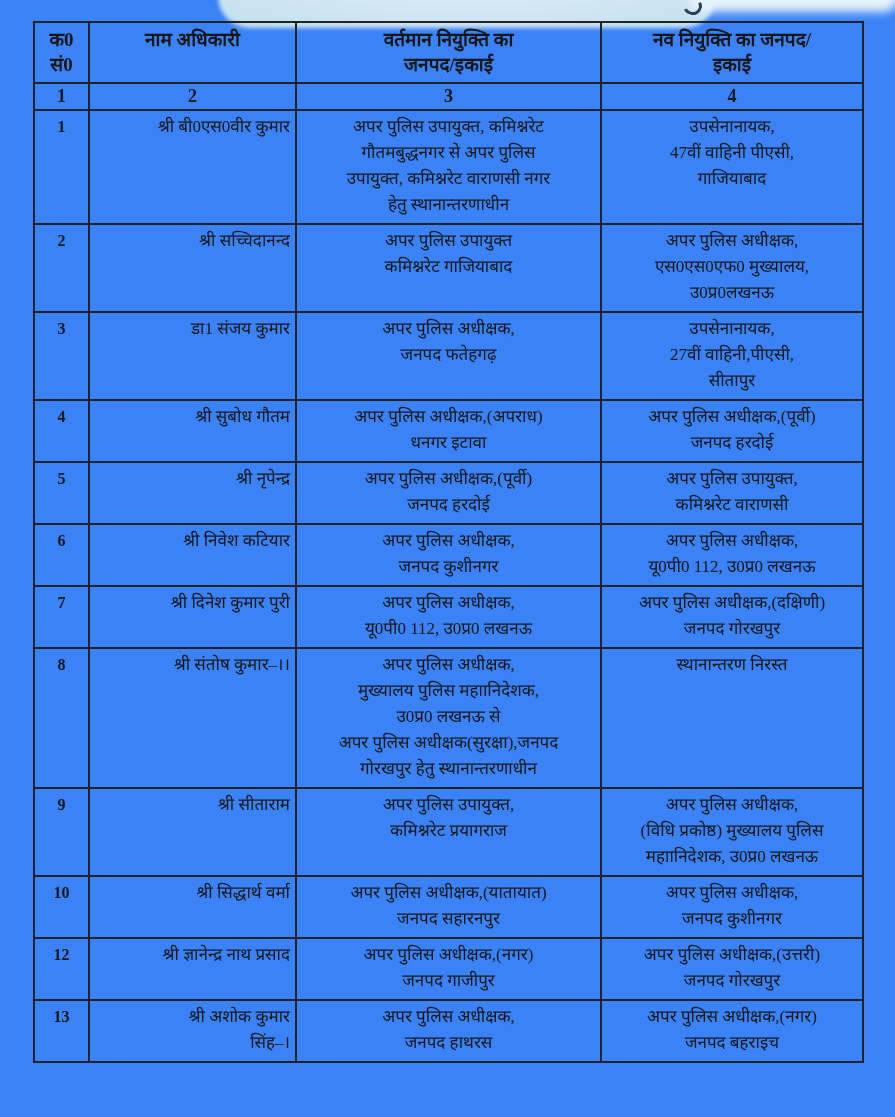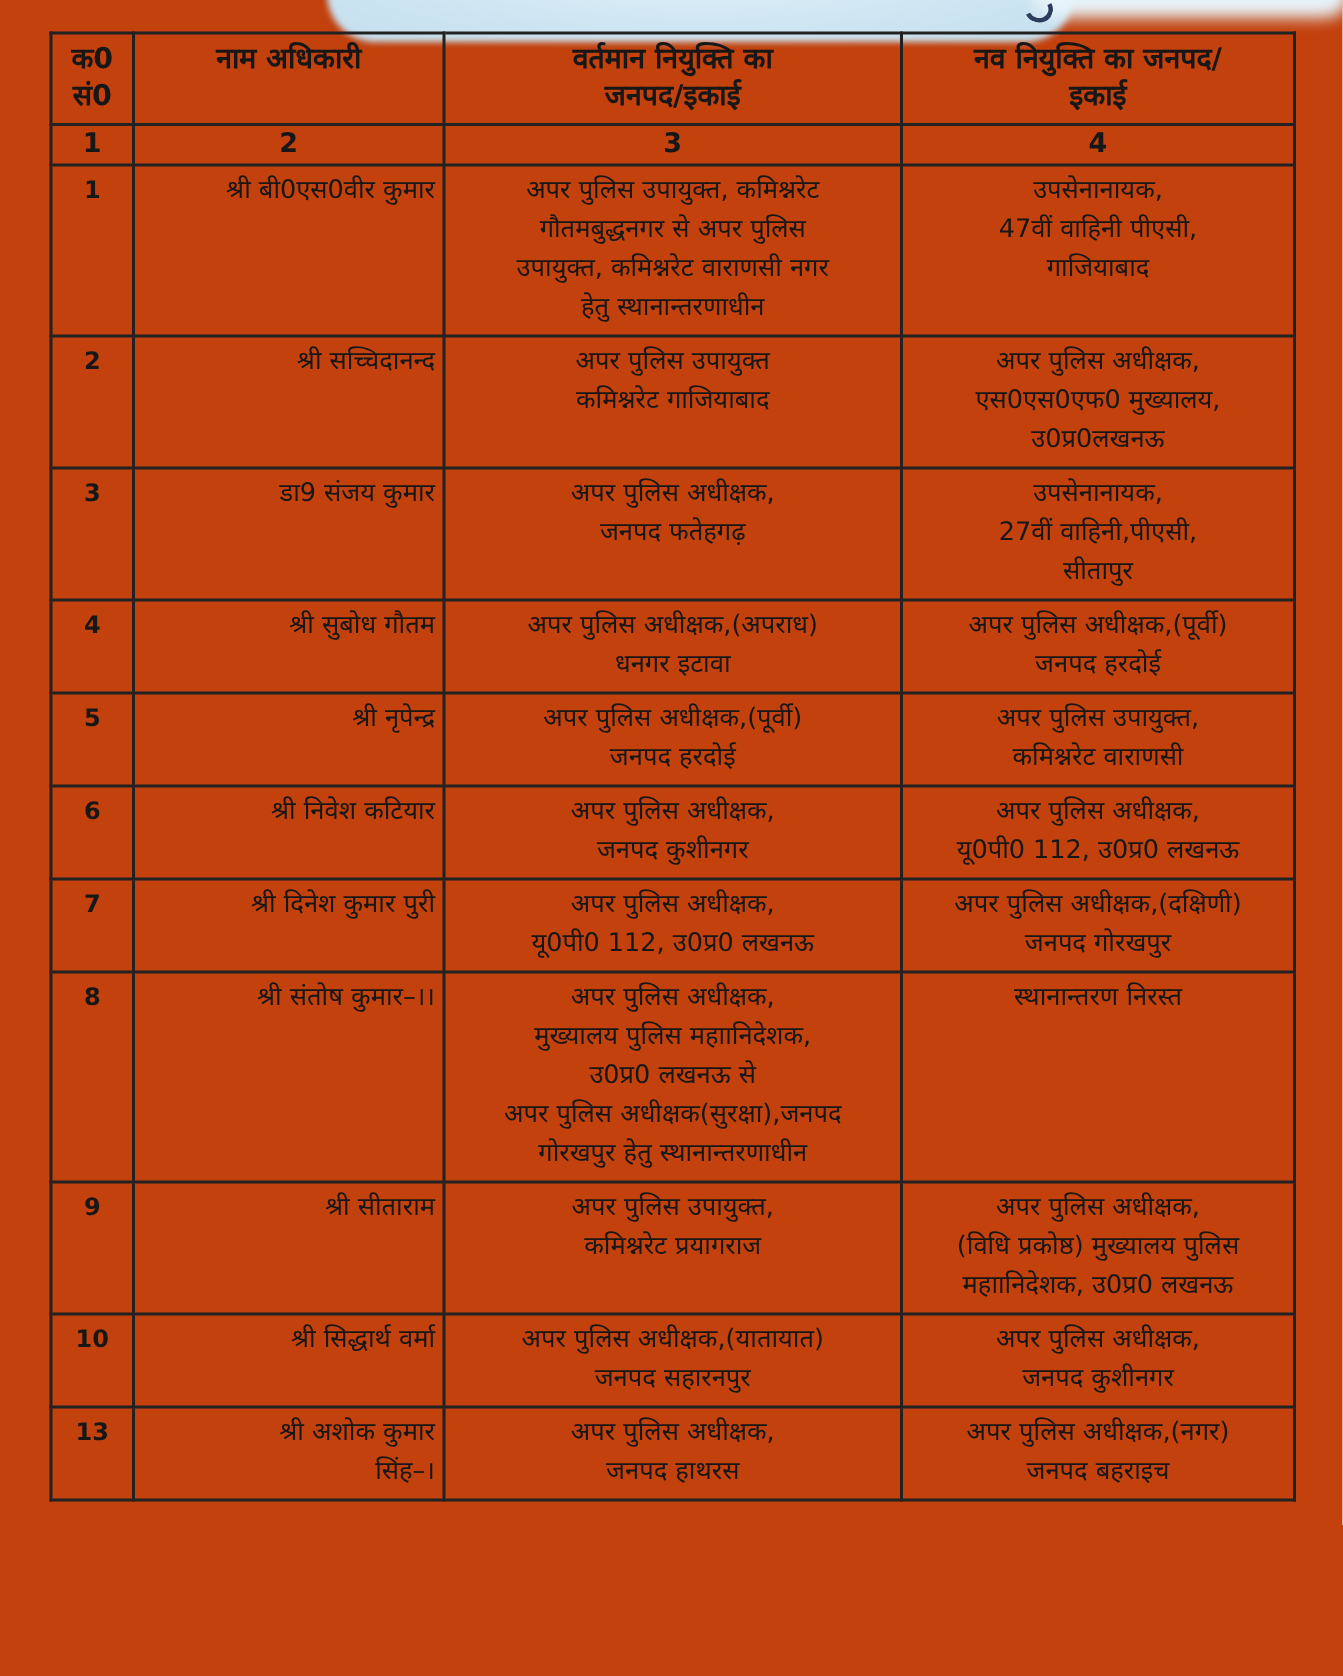--- a/index.html
+++ b/index.html
@@ -9,21 +9,22 @@
     height: 1117px;
     background: #ffffff;
     overflow: hidden;
     font-family: "DejaVu Sans", "Liberation Sans", sans-serif;
     color: #171717;
   }
   .page {
     position: relative;
     width: 895px;
     height: 1117px;
-    background: #c2410c;
+    background: #3b82f6;
+    font-family: Liberation Serif, serif;
   }
   
   .blob-main {
     position: absolute;
     left: 218px;
     top: -36px;
     width: 498px;
     height: 64px;
     border-radius: 32px;
     background: radial-gradient(ellipse at 50% 20%, #e4f2f9 0%, #cfe6f3 55%, #c3dfee 100%);
@@ -146,21 +147,21 @@
           <td class="cell-sno">2</td>
           <td class="cell-name">श्री सच्चिदानन्द</td>
           <td class="cell-current">अपर पुलिस उपायुक्त
 कमिश्नरेट गाजियाबाद</td>
           <td class="cell-new">अपर पुलिस अधीक्षक,
 एस0एस0एफ0 मुख्यालय,
 उ0प्र0लखनऊ</td>
         </tr>
         <tr>
           <td class="cell-sno">3</td>
-          <td class="cell-name">डा9 संजय कुमार</td>
+          <td class="cell-name">डा1 संजय कुमार</td>
           <td class="cell-current">अपर पुलिस अधीक्षक,
 जनपद फतेहगढ़</td>
           <td class="cell-new">उपसेनानायक,
 27वीं वाहिनी,पीएसी,
 सीतापुर</td>
         </tr>
         <tr>
           <td class="cell-sno">4</td>
           <td class="cell-name">श्री सुबोध गौतम</td>
           <td class="cell-current">अपर पुलिस अधीक्षक,(अपराध)
@@ -213,20 +214,28 @@
         </tr>
         <tr>
           <td class="cell-sno">10</td>
           <td class="cell-name">श्री सिद्धार्थ वर्मा</td>
           <td class="cell-current">अपर पुलिस अधीक्षक,(यातायात)
 जनपद सहारनपुर</td>
           <td class="cell-new">अपर पुलिस अधीक्षक,
 जनपद कुशीनगर</td>
         </tr>
         <tr>
+          <td class="cell-sno">12</td>
+          <td class="cell-name">श्री ज्ञानेन्द्र नाथ प्रसाद</td>
+          <td class="cell-current">अपर पुलिस अधीक्षक,(नगर)
+जनपद गाजीपुर</td>
+          <td class="cell-new">अपर पुलिस अधीक्षक,(उत्तरी)
+जनपद गोरखपुर</td>
+        </tr>
+        <tr>
           <td class="cell-sno">13</td>
           <td class="cell-name">श्री अशोक कुमार
 सिंह–।</td>
           <td class="cell-current">अपर पुलिस अधीक्षक,
 जनपद हाथरस</td>
           <td class="cell-new">अपर पुलिस अधीक्षक,(नगर)
 जनपद बहराइच</td>
         </tr>
       </tbody>
   </table>

